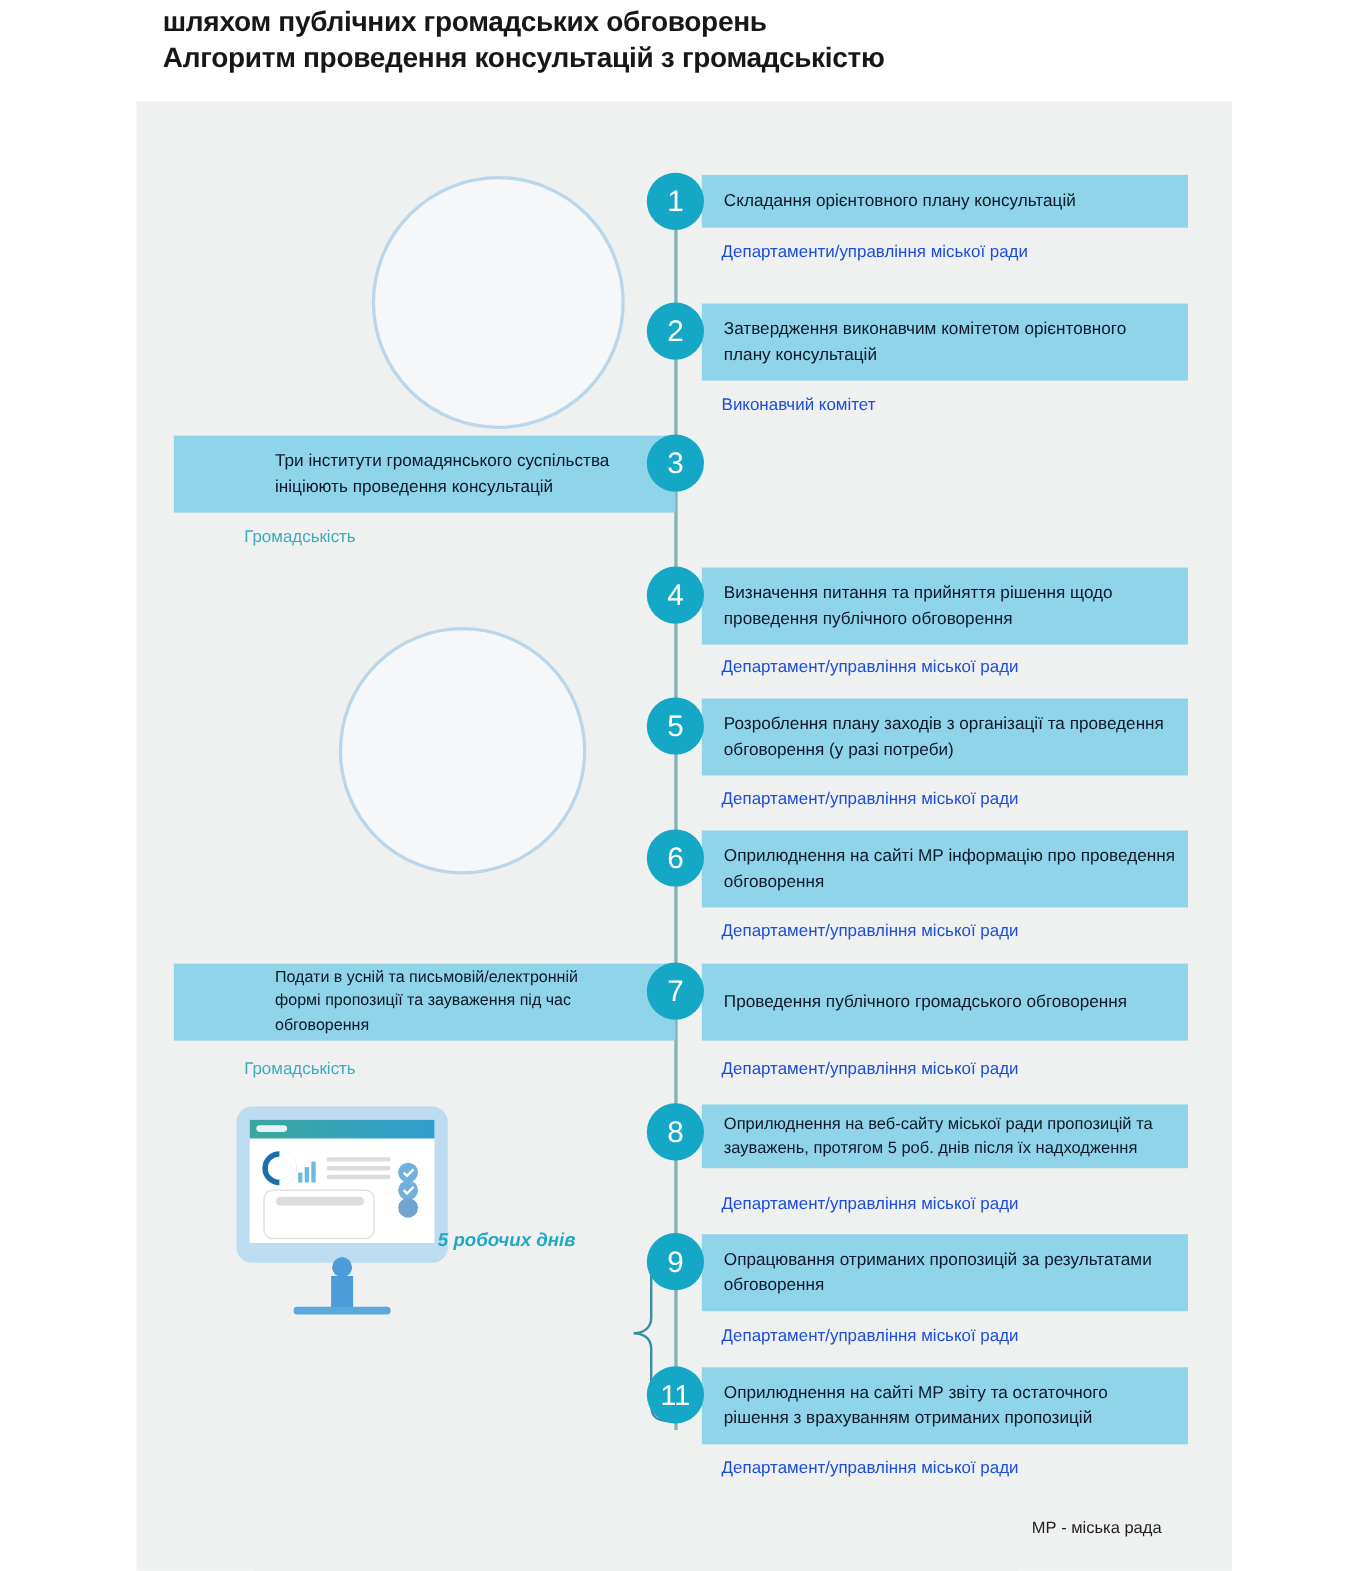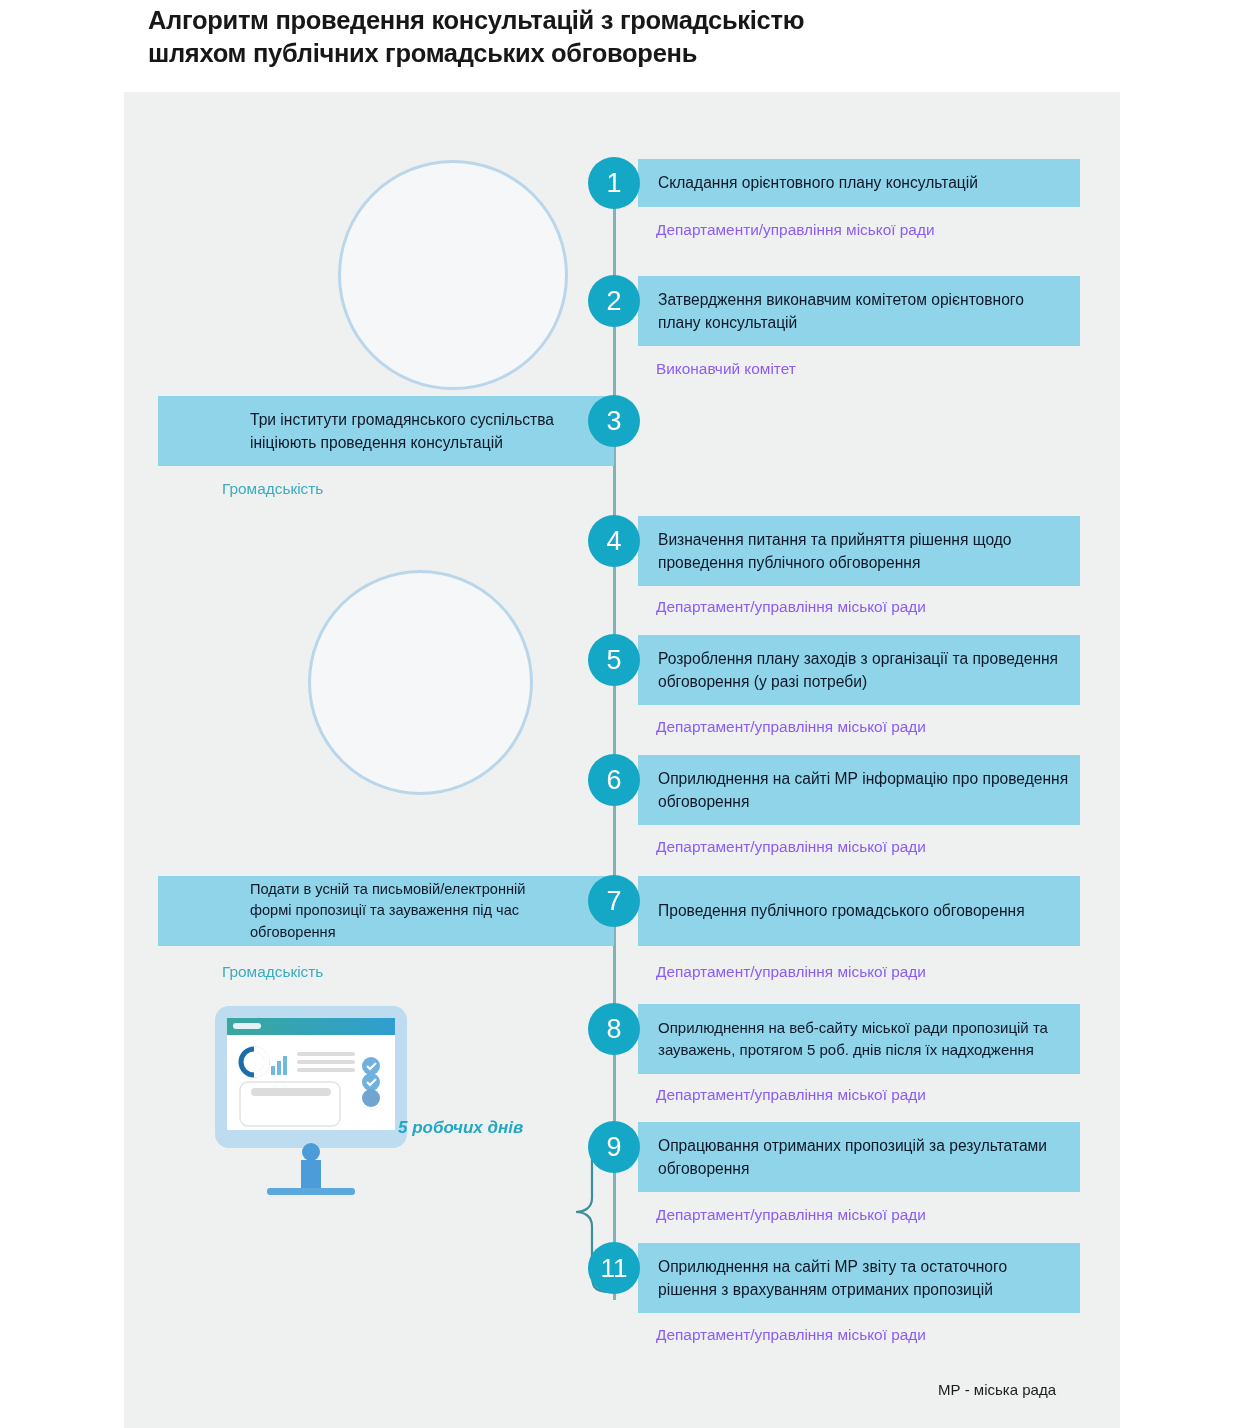--- a/index.html
+++ b/index.html
@@ -75,21 +75,21 @@
     font-size: 27px;
     font-weight: 400;
     z-index: 4;
     letter-spacing: 0px;
   }
   .circle.wide { font-size: 26px; }
 
   .actor {
     position: absolute;
     font-size: 15.4px;
-    color: #8b5cf6;
+    color: #1d4ed8;
     white-space: nowrap;
   }
   .actor.right { left: 656px; }
   .actor.left  { left: 222px; color: #3aacbe; }
 
   
   .ill { position: absolute; }
 
   .ring {
     position: absolute;
@@ -117,22 +117,22 @@
     color: #1d1d1d;
     white-space: nowrap;
   }
 </style>
 </head>
 <body>
 
 <div id="root">
 
   <div class="title">
+    <div>шляхом публічних громадських обговорень</div>
     <div>Алгоритм проведення консультацій з громадськістю</div>
-    <div>шляхом публічних громадських обговорень</div>
   </div>
 
   <div class="panel"></div>
 
   <div class="spine"></div>
 
   <div class="ill" style="left:338px; top:160px; width:230px; height:230px;">
     <div class="ring" style="left:0; top:0; width:230px; height:230px;"></div>
     <svg width="230" height="230" viewBox="0 0 230 230">
       <defs>
@@ -356,21 +356,21 @@
     </div>
     <div class="bar right" style="top:876px; height:70px;">
       <div class="bar-text">Проведення публічного громадського обговорення</div>
     </div>
     <div class="circle" style="top:875px;">7</div>
     <div class="actor left" style="top:963px;">Громадськість</div>
     <div class="actor right" style="top:963px;">Департамент/управління міської ради</div>
   </div>
 
   <div class="step">
-    <div class="bar right" style="top:1004px; height:70px;">
+    <div class="bar right" style="top:1004px; height:58px;">
       <div class="bar-text" style="font-size:15px;">Оприлюднення на веб-сайту міської ради пропозицій та зауважень, протягом 5 роб. днів після їх надходження</div>
     </div>
     <div class="circle" style="top:1003px;">8</div>
     <div class="actor right" style="top:1086px;">Департамент/управління міської ради</div>
   </div>
 
   <div class="step">
     <div class="bar right" style="top:1122px; height:70px;">
       <div class="bar-text">Опрацювання отриманих пропозицій за результатами обговорення</div>
     </div>

